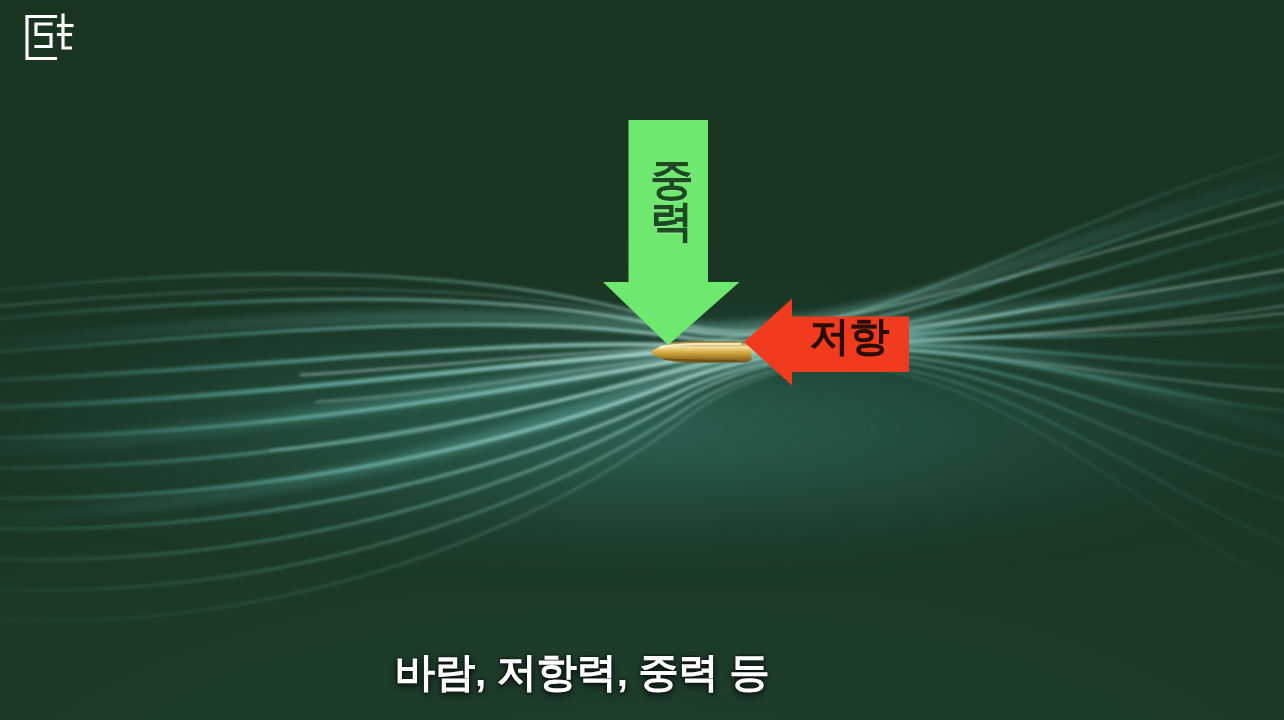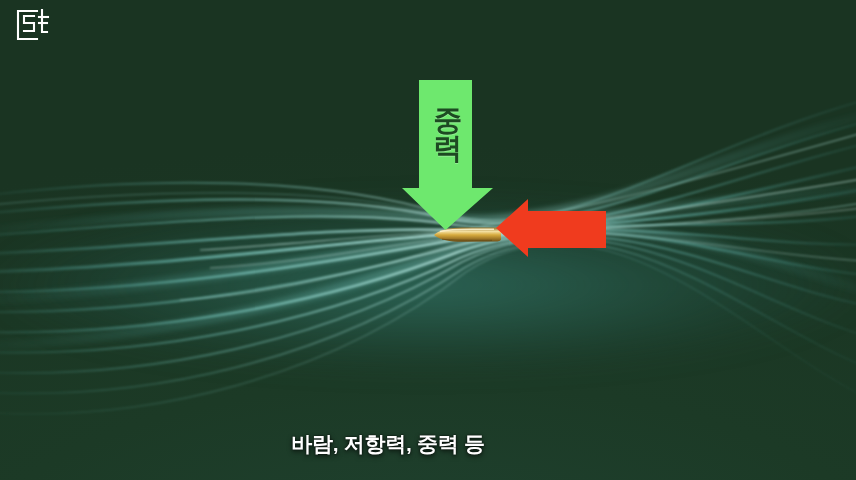--- a/index.html
+++ b/index.html
@@ -109,21 +109,21 @@
   }
 
   
   .caption {
     position: absolute;
     left: 0;
     top: 430px;
     width: 776px;
     text-align: center;
     color: #ffffff;
-    font-size: 21px;
+    font-size: 27px;
     font-weight: bold;
     letter-spacing: -0.3px;
     text-shadow: 0 2px 5px rgba(0,0,0,0.75), 0 0 2px rgba(0,0,0,0.9);
   }
 </style>
 </head>
 <body>
 
 <div id="stage">
 
@@ -220,17 +220,18 @@
     <div class="label">
       <span>중</span>
       <span>력</span>
     </div>
   </div>
 
   <div class="arrow-left">
     <svg viewBox="0 0 110 60" width="110" height="60">
       <path d="M0,30 L32,1 L32,13 L110,13 L110,50 L32,50 L32,59 Z" fill="#f03b1e"></path>
     </svg>
+    <div class="label">저항</div>
   </div>
 
   <div class="caption">바람, 저항력, 중력 등</div>
 
 </div>
 
 </body></html>

